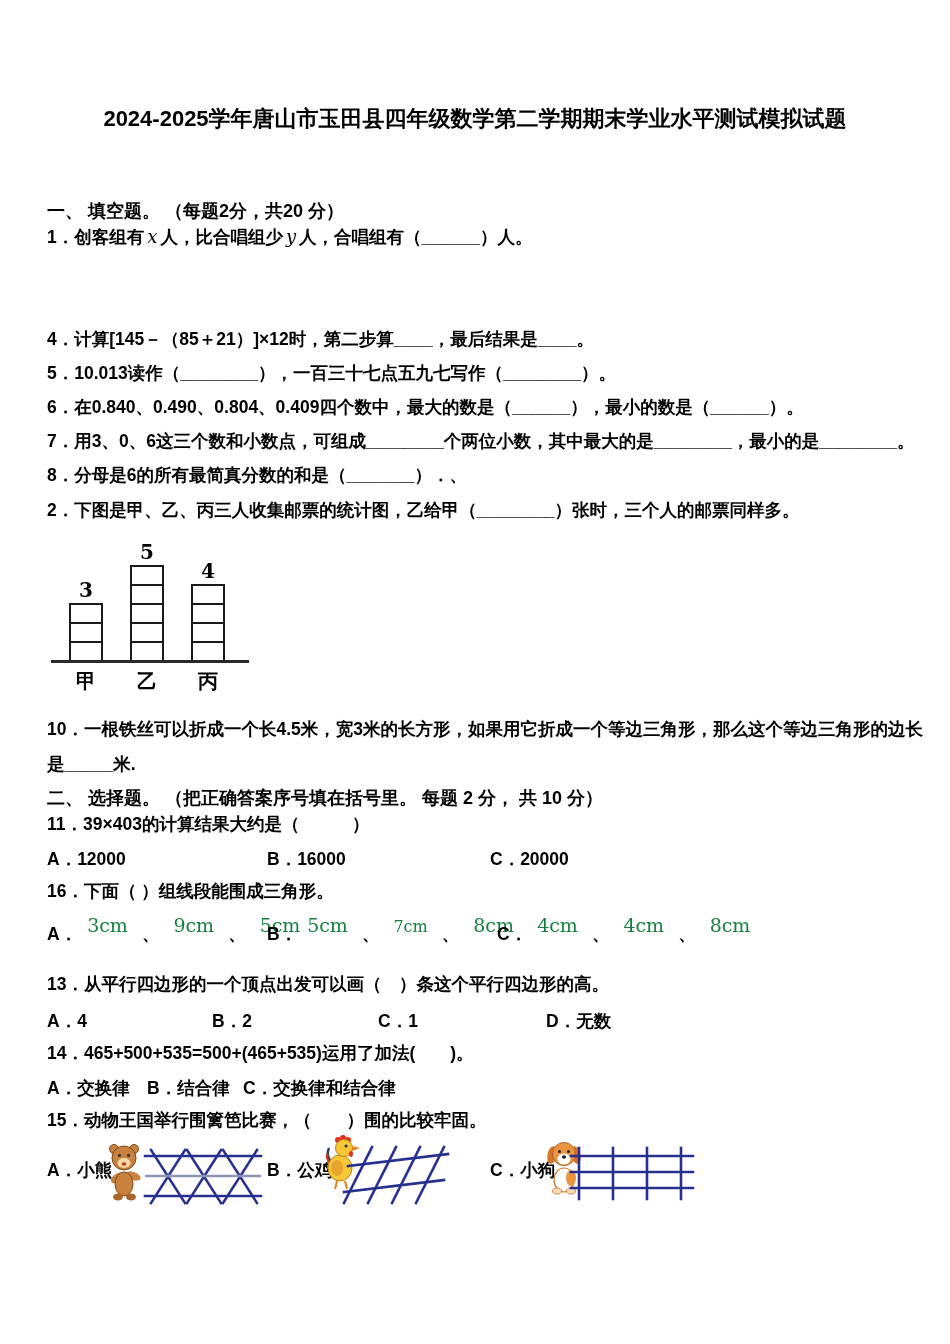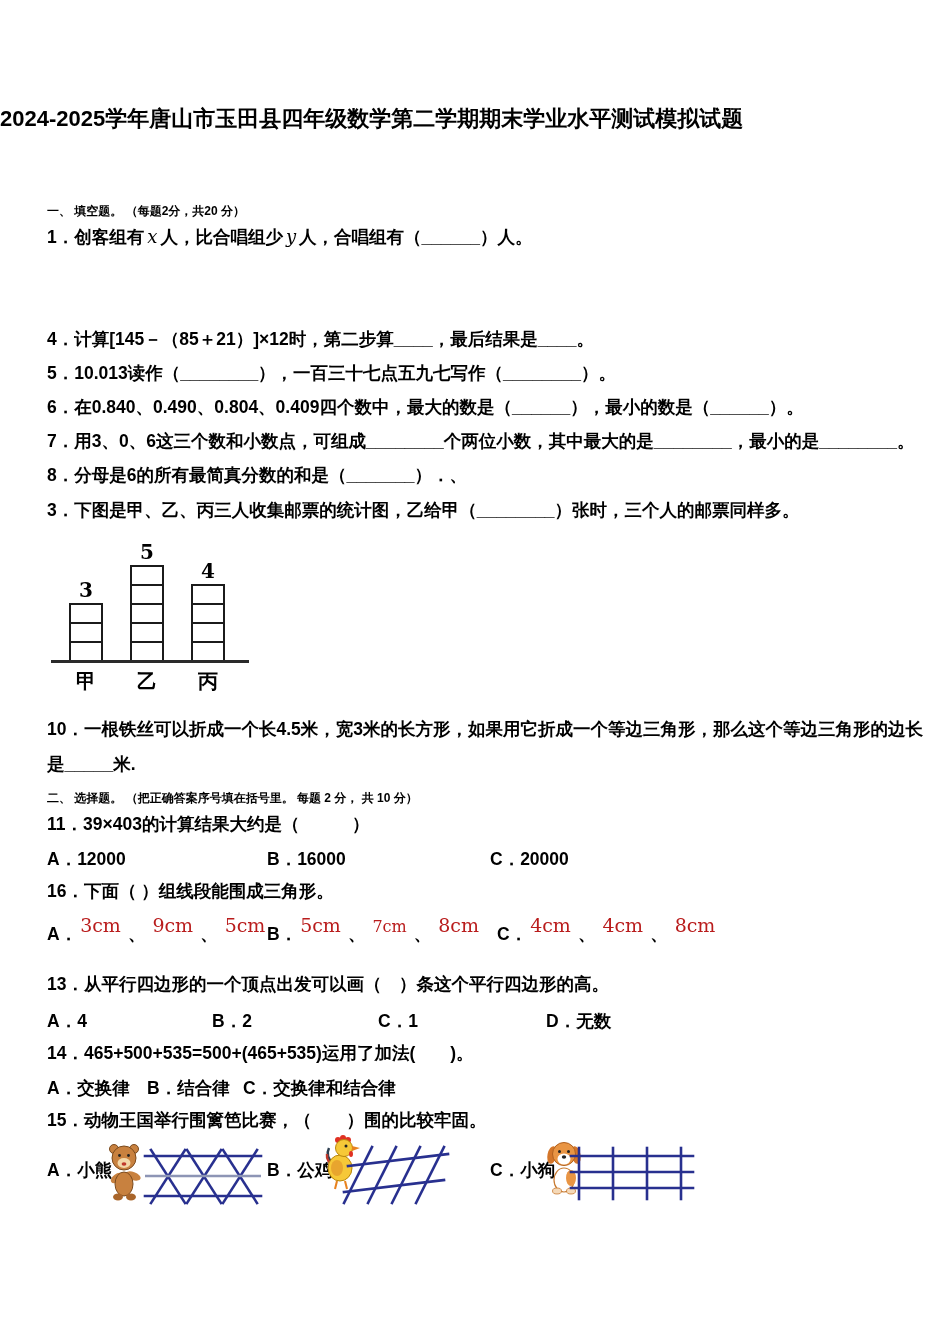--- a/index.html
+++ b/index.html
@@ -1,29 +1,29 @@
 <!DOCTYPE html>
 <html><head>
 <meta charset="utf-8">
 <style>
   html,body{margin:0;padding:0;background:#fff;}
   .page{position:relative;width:950px;height:1344px;background:#ffffff;overflow:hidden;
         font-family:"Liberation Sans",sans-serif;color:#000;}
-  .title{position:absolute;left:0;right:0;top:104px;
+  .title{position:absolute;left:0;right:0;top:104px;text-align:center;
          font-size:22px;font-weight:bold;letter-spacing:0px;}
   .line{position:absolute;left:47px;white-space:nowrap;font-size:17.5px;font-weight:bold;
         line-height:22px;}
-  .sec{font-size:12px;}
+  .sec{font-size:18px;}
   .var{font-family:"DejaVu Serif",serif;font-style:italic;font-weight:normal;
        font-size:18px;padding:0 3px;}
   .optrow{position:absolute;left:47px;height:26px;}
   .opt{position:absolute;top:0;white-space:nowrap;font-size:17.5px;font-weight:bold;}
   .opt-label{font-weight:bold;}
-  .cmv{font-family:"DejaVu Serif",serif;font-weight:normal;color:#b91c1c;font-size:19px;
-       position:relative;top:-8px;margin:0 3px;}
+  .cmv{font-family:"DejaVu Serif",serif;font-weight:normal;color:#15803d;font-size:19px;
+       position:relative;top:-8px;margin:0 10px;}
   .cmv-sm{font-size:16px;}
   .cms{margin:0 4px;}
   
   .chart{position:absolute;left:47px;top:538px;width:260px;height:158px;}
   .col{position:absolute;bottom:34px;width:34px;}
   .colnum{text-align:center;font-family:"DejaVu Serif",serif;font-weight:bold;
           font-size:20px;line-height:1;margin-bottom:3px;}
   .boxes{width:34px;}
   .ubox{width:34px;height:21px;border:2px solid #1b1b1b;background:#fff;
         box-sizing:border-box;margin-top:-2px;}
@@ -46,21 +46,21 @@
   <div class="line sec" style="top:200px">一、 填空题。 （每题2分，共20 分）</div>
 
   <div class="line" style="top:226px">
     <span>1．创客组有</span><span class="var">x</span><span>人，比合唱组少</span><span class="var">y</span><span>人，合唱组有（______）人。</span>
   </div>
   <div class="line" style="top:328px">4．计算[145－（85＋21）]×12时，第二步算____，最后结果是____。</div>
   <div class="line" style="top:362px">5．10.013读作（________），一百三十七点五九七写作（________）。</div>
   <div class="line" style="top:396px">6．在0.840、0.490、0.804、0.409四个数中，最大的数是（______），最小的数是（______）。</div>
   <div class="line" style="top:430px">7．用3、0、6这三个数和小数点，可组成________个两位小数，其中最大的是________，最小的是________。</div>
   <div class="line" style="top:464px">8．分母是6的所有最简真分数的和是（_______）．、</div>
-  <div class="line" style="top:499px">3．下图是甲、乙、丙三人收集邮票的统计图，乙给甲（________）张时，三个人的邮票同样多。</div>
+  <div class="line" style="top:499px">2．下图是甲、乙、丙三人收集邮票的统计图，乙给甲（________）张时，三个人的邮票同样多。</div>
 
   <div class="chart">
     <div class="col" style="left:22px">
       <div class="colnum">3</div>
       <div class="boxes">
           <div class="ubox"></div>
           <div class="ubox"></div>
           <div class="ubox"></div>
         </div>
     </div>

